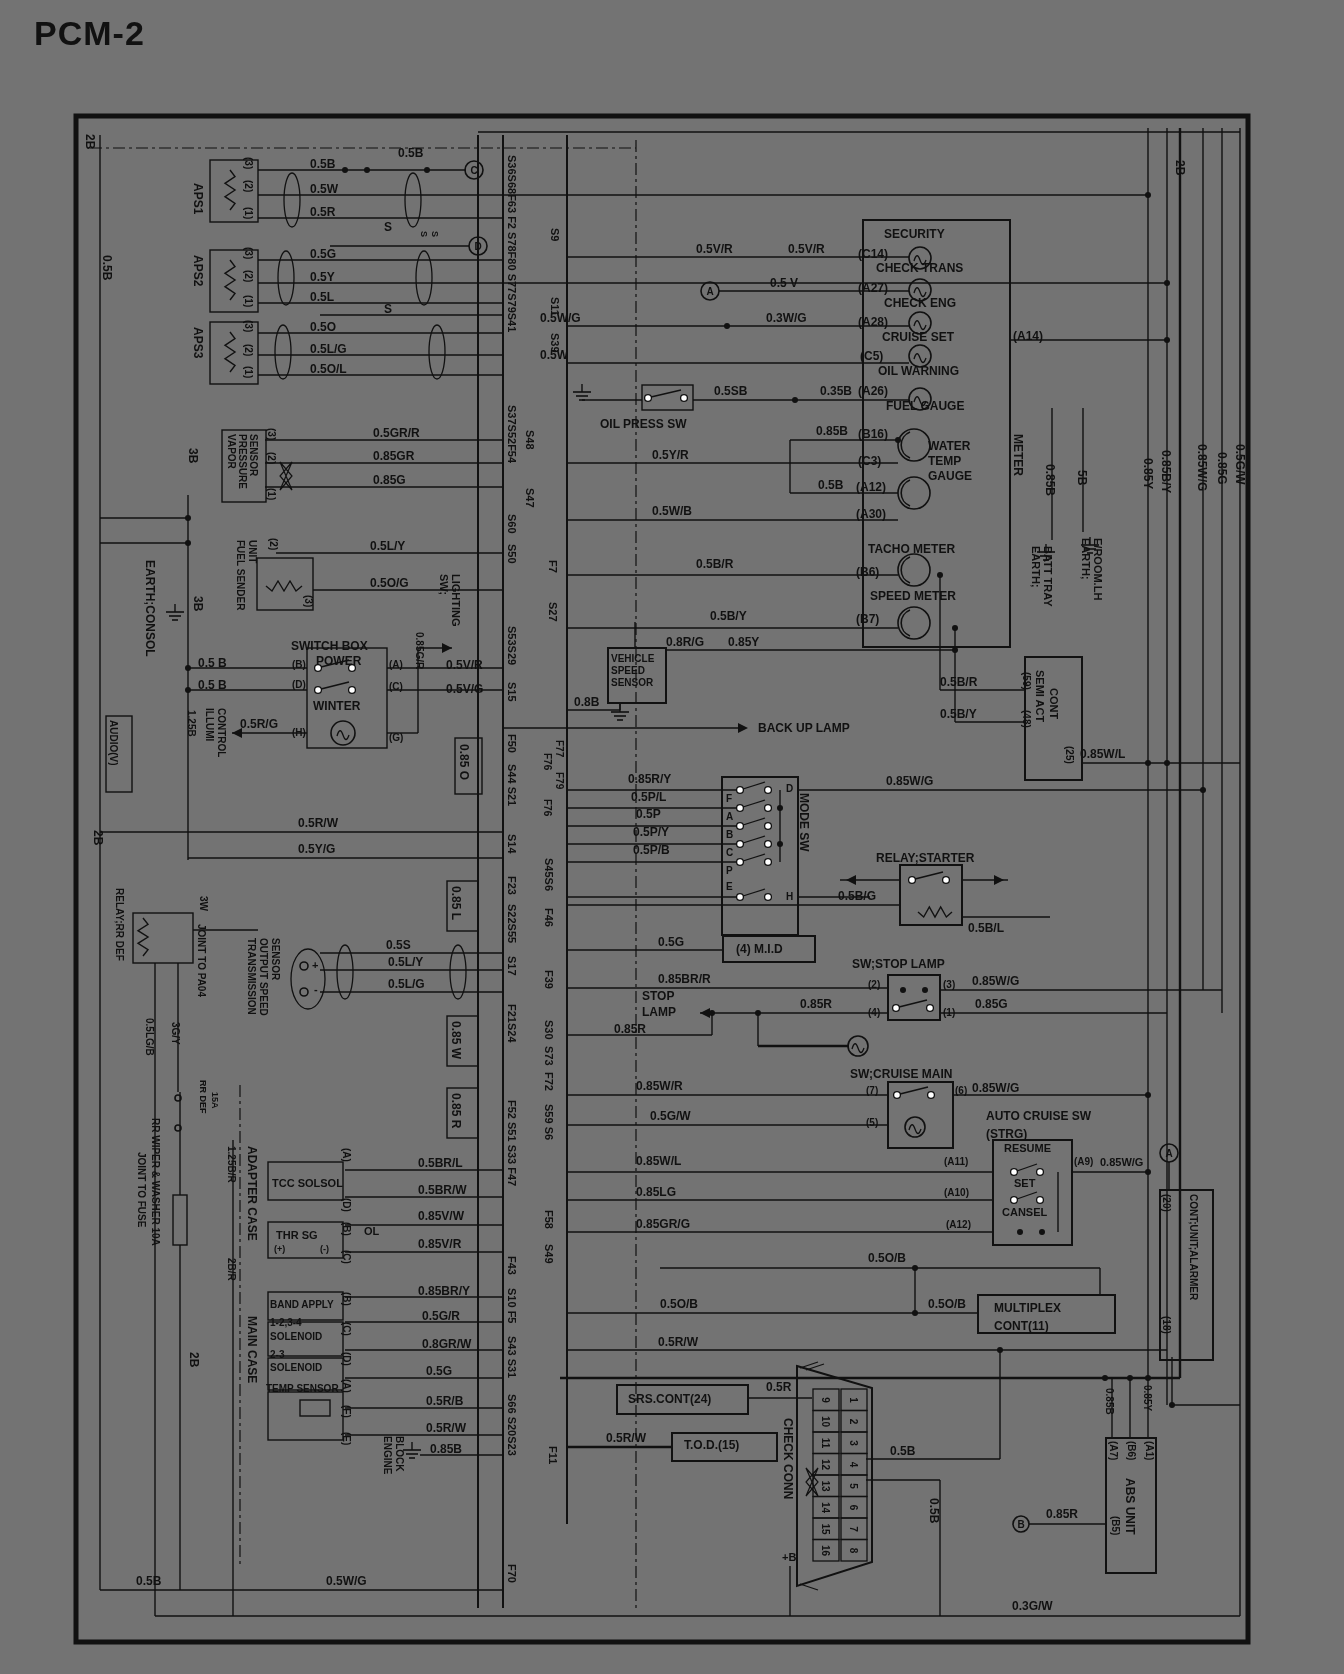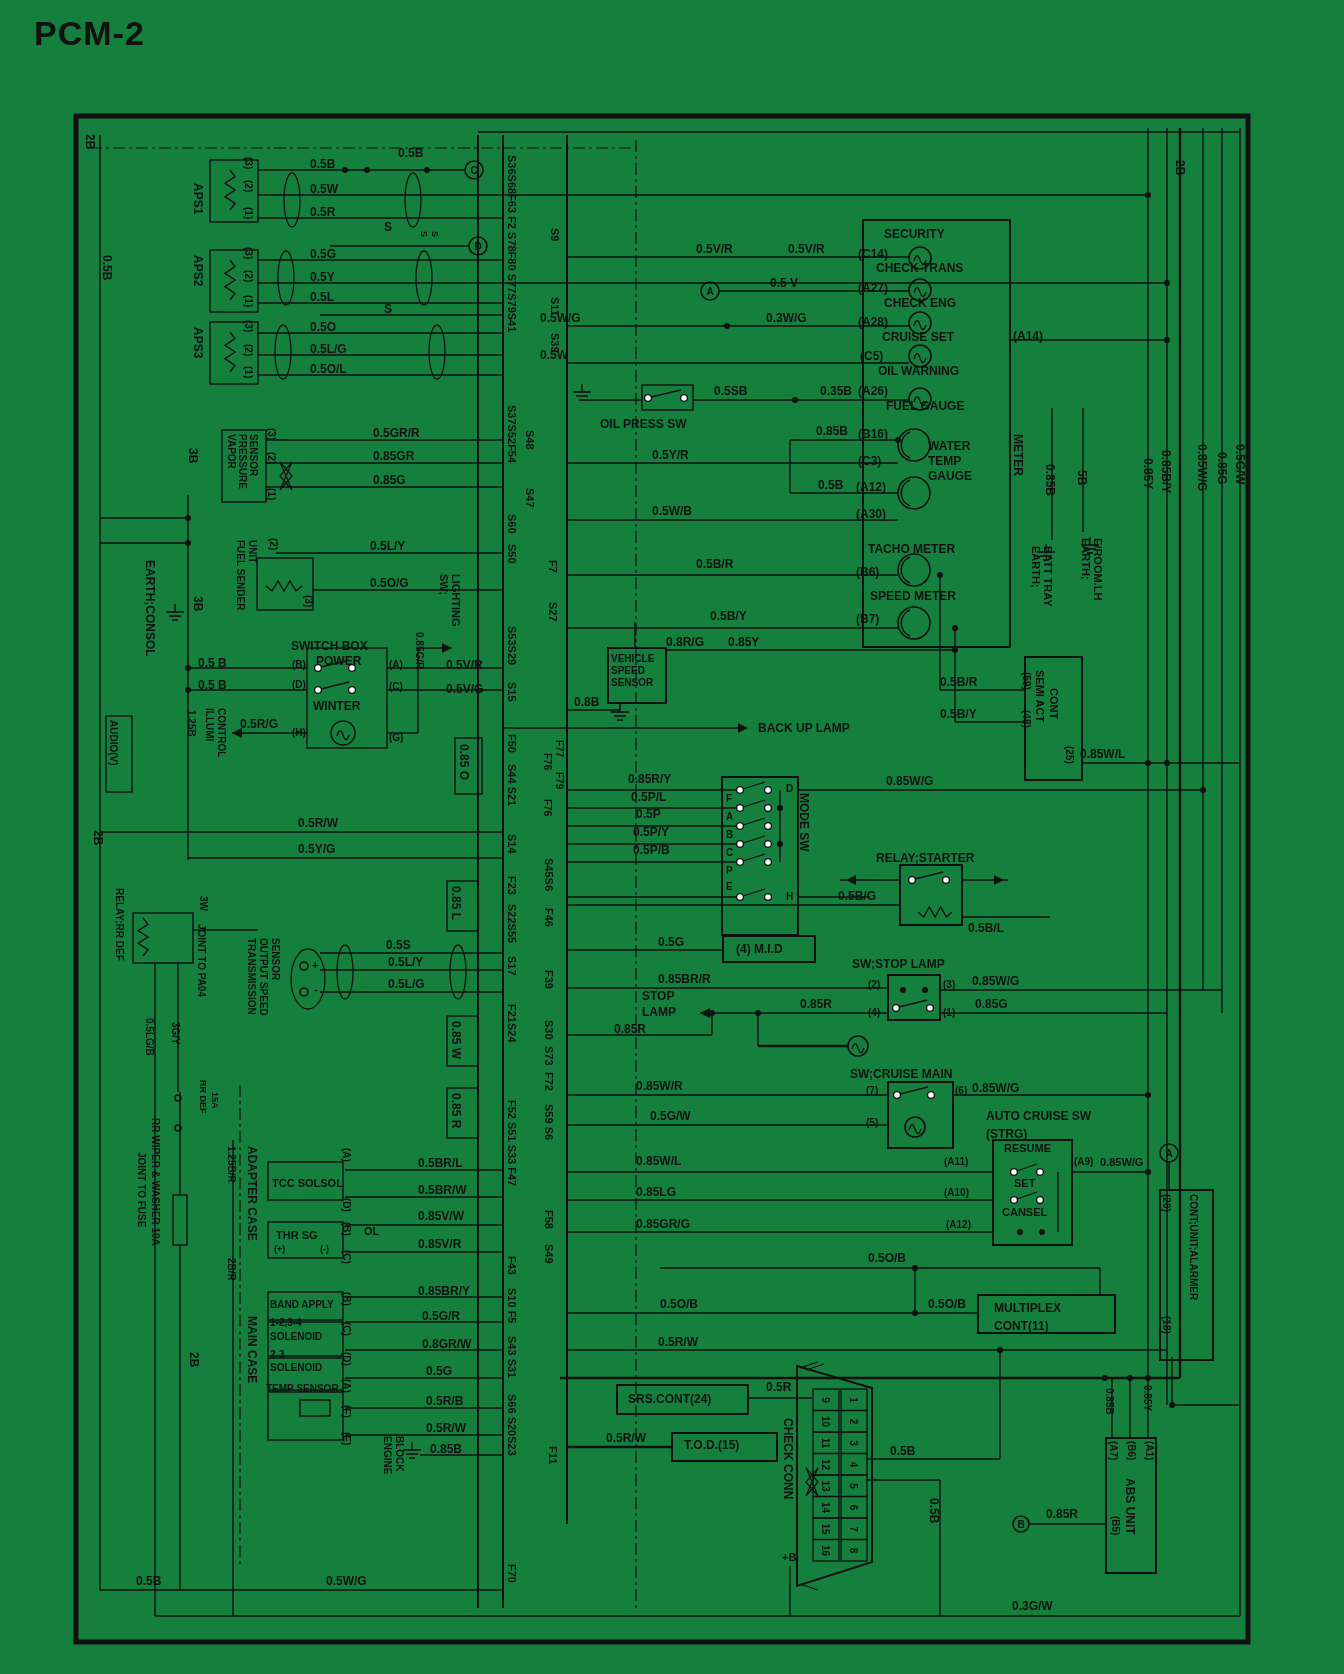--- a/index.html
+++ b/index.html
@@ -1,16 +1,16 @@
 <!DOCTYPE html>
 <html><head>
 <meta charset="utf-8">
 <style>
   html,body{margin:0;padding:0;background:#fff;}
-  .canvas{position:relative;width:1344px;height:1674px;background:#15803d;overflow:hidden;
+  .canvas{position:relative;width:1344px;height:1674px;background:#737373;overflow:hidden;
           font-family:"Liberation Sans","DejaVu Sans",sans-serif;}
   .title{position:absolute;left:34px;top:14px;font-size:34px;font-weight:bold;color:#111;
          letter-spacing:1px;font-family:"Liberation Sans",sans-serif;}
   svg text{font-family:"Liberation Sans","DejaVu Sans",sans-serif;font-weight:bold;fill:#111;}
 </style>
 </head>
 <body>
 
 <div class="canvas">
   <div class="title">PCM-2</div>

